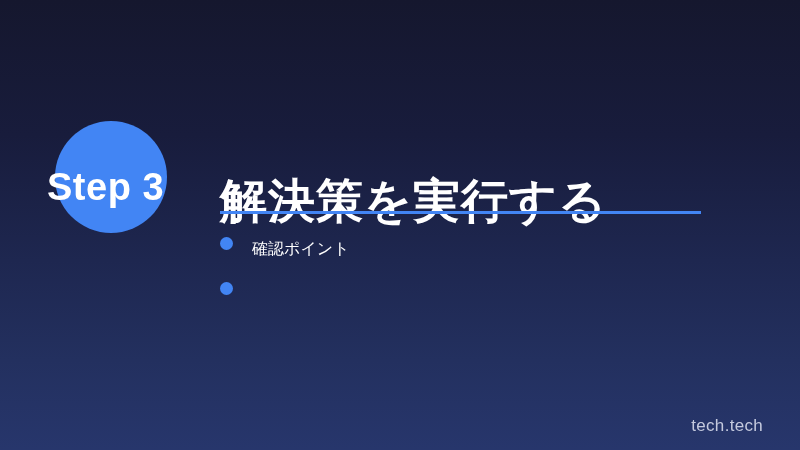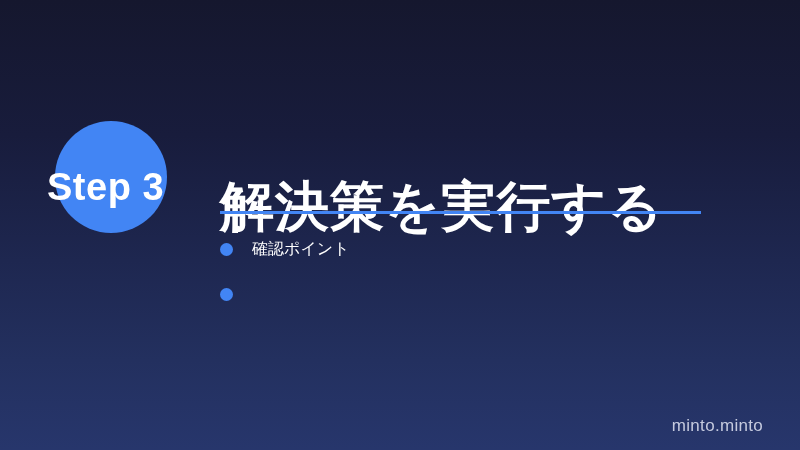--- a/index.html
+++ b/index.html
@@ -46,21 +46,21 @@
     letter-spacing: 0.5px;
     white-space: nowrap;
     margin-top: 16px;
   }
 
   
   #slide-title {
     position: absolute;
     left: 220px;
     top: 144px;
-    font-size: 54px;
+    font-size: 47px;
     font-weight: bold;
     color: #ffffff;
     line-height: 52px;
     letter-spacing: 1px;
     white-space: nowrap;
   }
 
   
   #title-divider {
     position: absolute;
@@ -75,21 +75,21 @@
   #bullet-list {
     position: absolute;
     left: 220px;
     top: 237px;
     margin: 0;
     padding: 0;
     list-style: none;
   }
   .bullet-row {
     display: flex;
-    align-items: center;
+    align-items: flex-start;
     height: 24px;
     margin-bottom: 21px;
   }
   .bullet-dot {
     width: 13px;
     height: 13px;
     border-radius: 50%;
     background: #4285f4;
     flex: 0 0 auto;
   }
@@ -128,15 +128,15 @@
   <ul id="bullet-list">
     <li class="bullet-row">
       <span class="bullet-dot"></span>
       <span class="bullet-text">確認ポイント</span>
     </li>
     <li class="bullet-row">
       <span class="bullet-dot"></span>
     </li>
   </ul>
 
-  <div id="footer-brand">minto.minto</div>
+  <div id="footer-brand">tech.tech</div>
 
 </div>
 
 </body></html>

